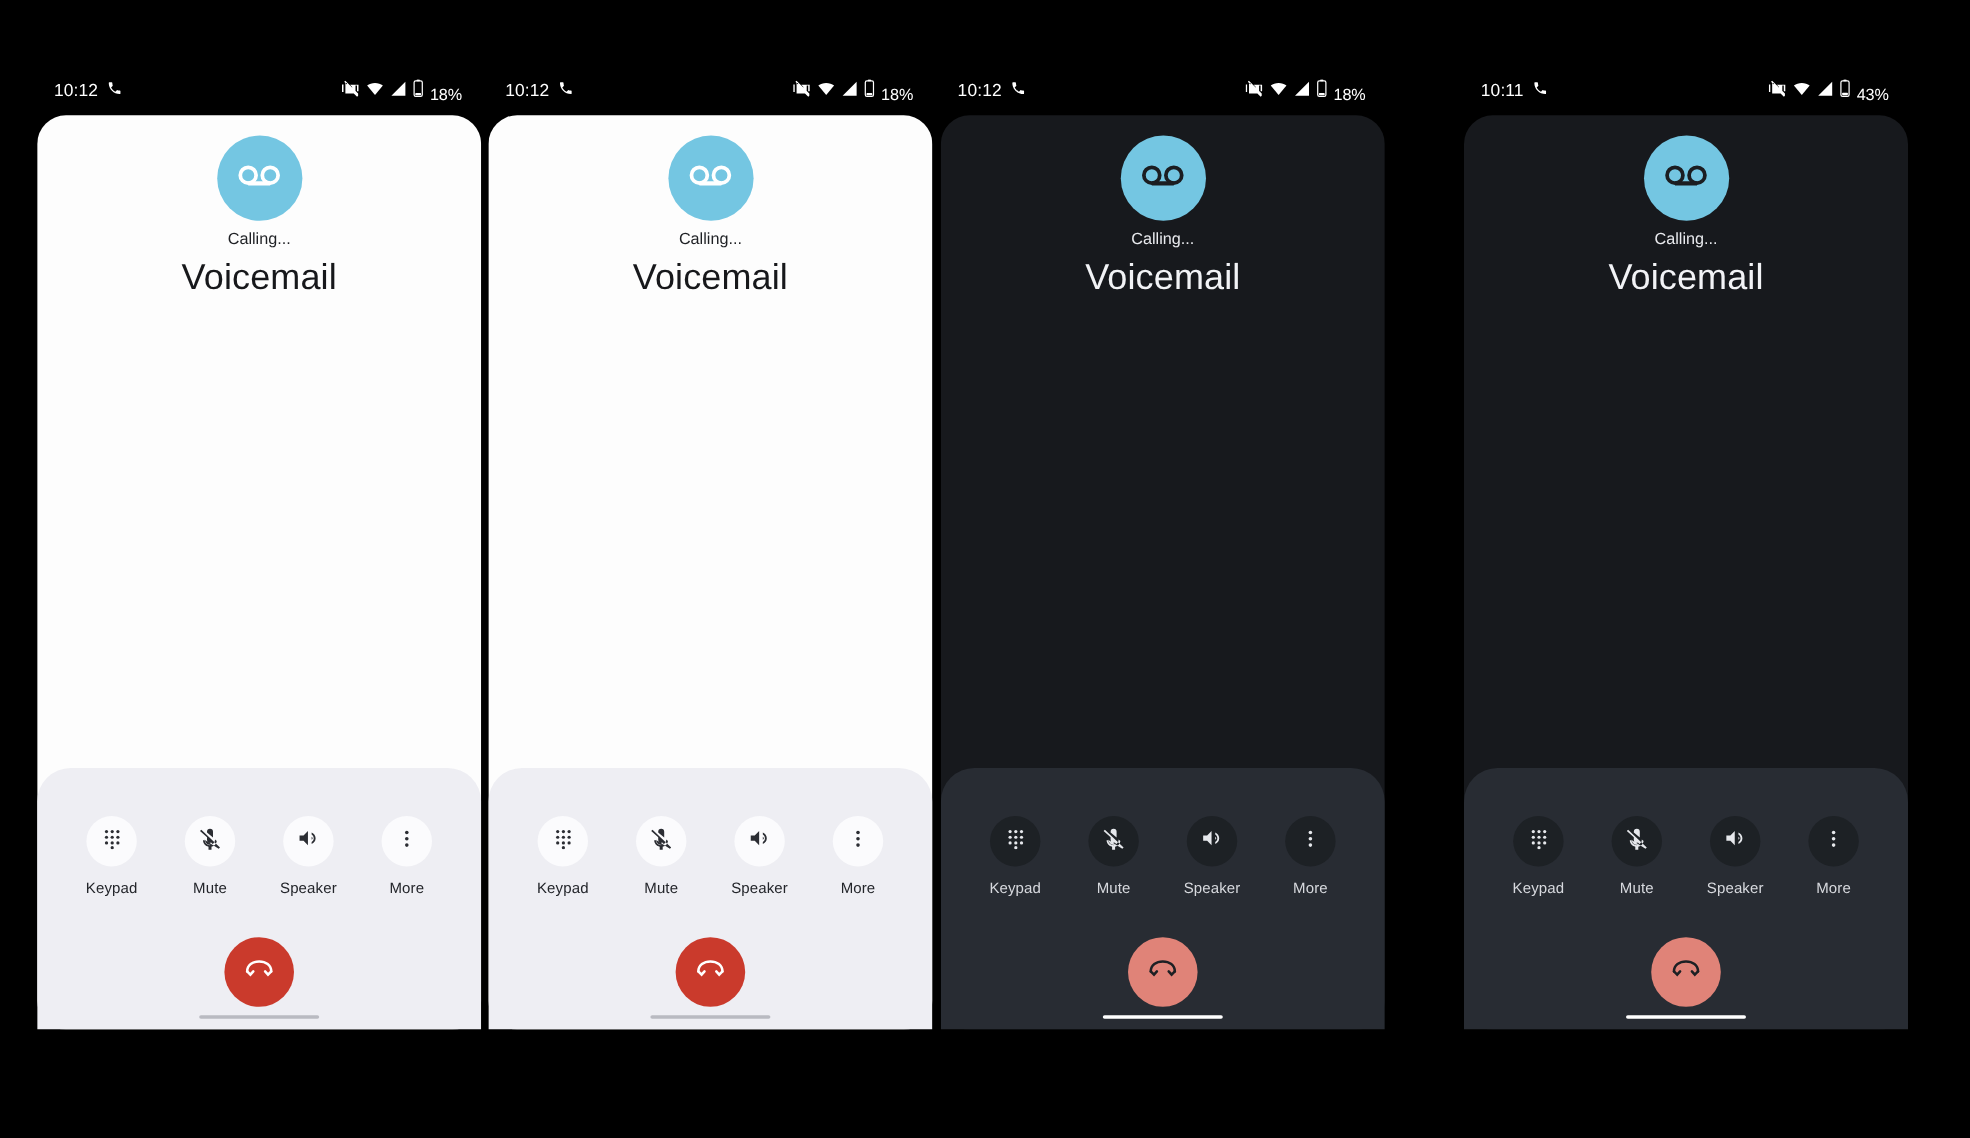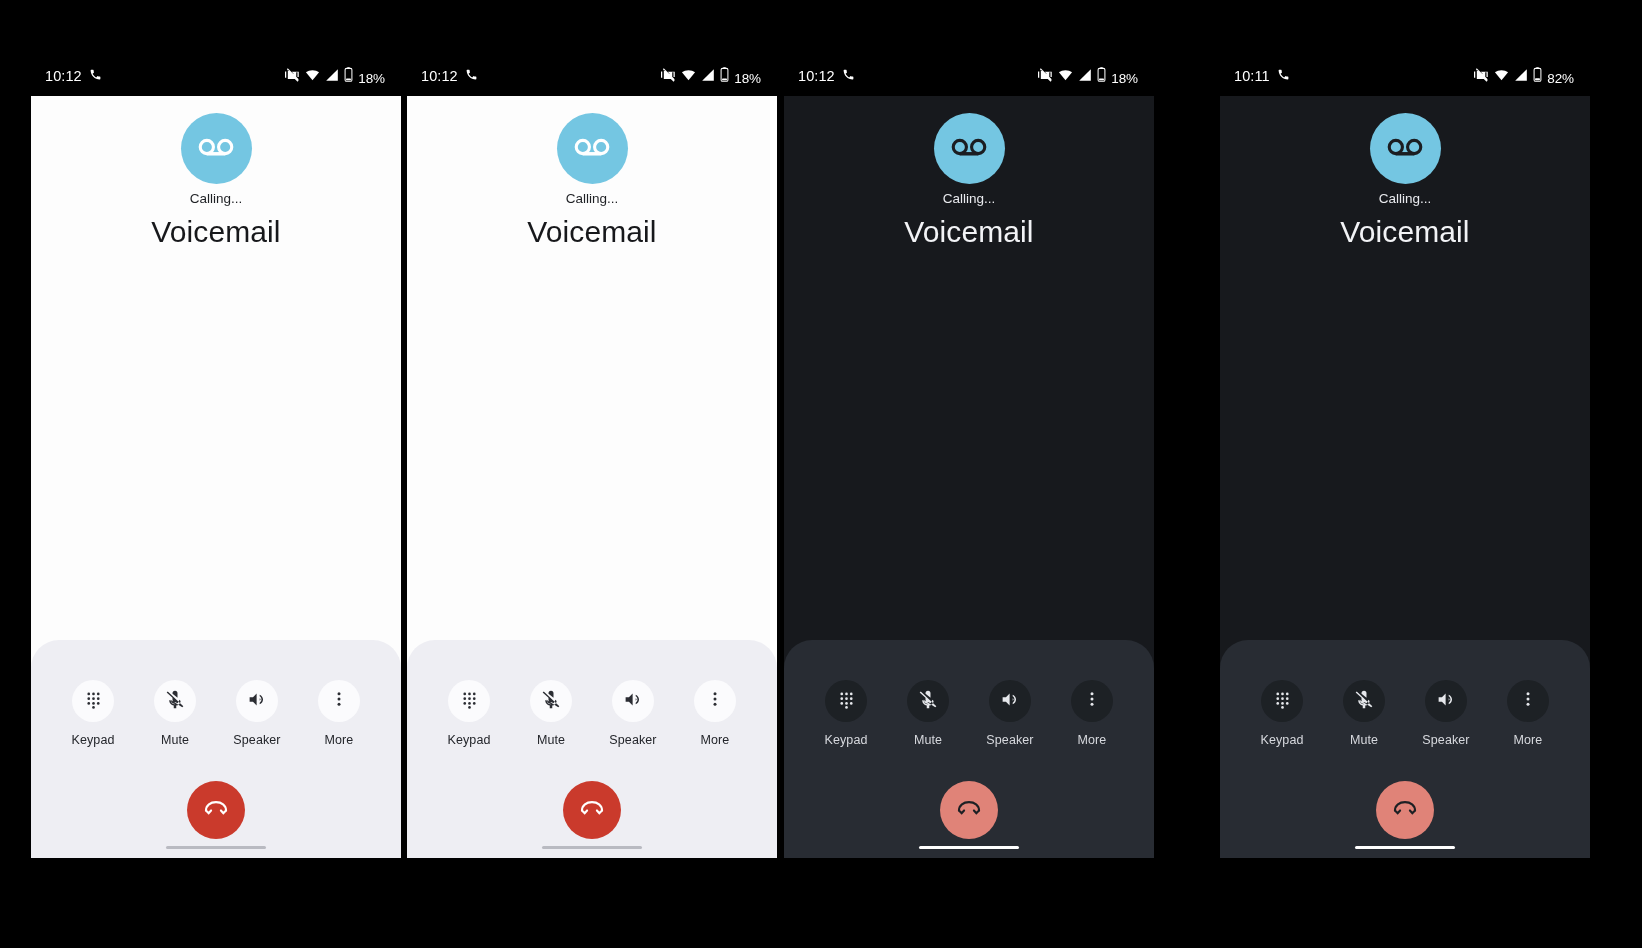--- a/index.html
+++ b/index.html
@@ -46,20 +46,21 @@
   .sb-right { display:flex; align-items:flex-end; gap:5px; }
   .sb-batt-txt { font-size:13.5px; letter-spacing:-.1px; }
   .ic { display:block; }
 
   
   .screen {
     flex:1 1 auto;
     position:relative;
     display:flex;
     flex-direction:column;
+    border-radius:24px;
   }
   .light .screen { background:#fdfdfd; }
   .dark  .screen { background:#17191d; }
 
   
   .caller {
     padding-top:17px;
     display:flex;
     flex-direction:column;
     align-items:center;
@@ -567,21 +568,21 @@
               <path d="M2 22h20V2L2 22z"></path>
             </svg>
         </span>
         <span class="ic">
           <svg width="9" height="15" viewBox="0 0 12 22" fill="none">
             <rect x="1" y="2" width="10" height="19" rx="2" stroke="#fff" stroke-width="1.5"></rect>
             <rect x="4" y="0.5" width="4" height="2" rx="0.6" fill="#fff"></rect>
             <rect x="2.4" y="16.5" width="7.2" height="3" rx="1" fill="#fff"></rect>
           </svg>
         </span>
-        <span class="sb-batt-txt">82%</span>
+        <span class="sb-batt-txt">43%</span>
       </div>
     </div>
 
     <div class="screen">
       <div class="caller">
         <div class="avatar">
           <span>
             <svg width="44" height="44" viewBox="0 0 24 24" fill="none" stroke="#1b1d21" stroke-width="1.7">
               <circle cx="7" cy="12" r="3.6"></circle>
                 <circle cx="17" cy="12" r="3.6"></circle>

